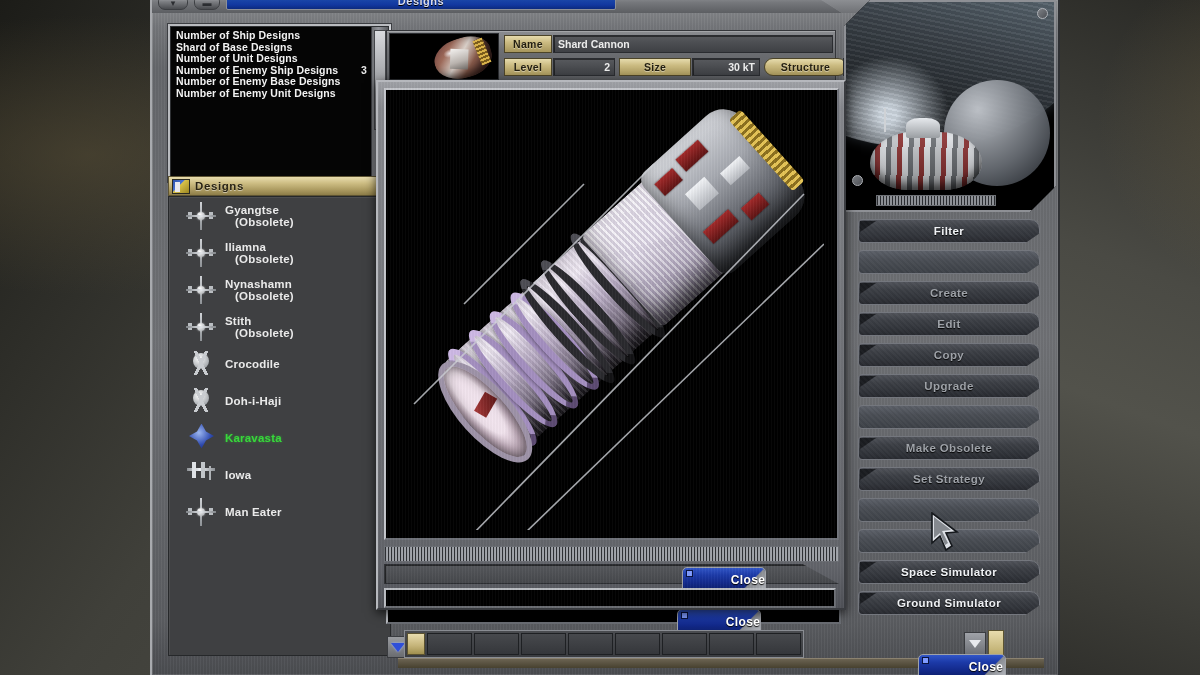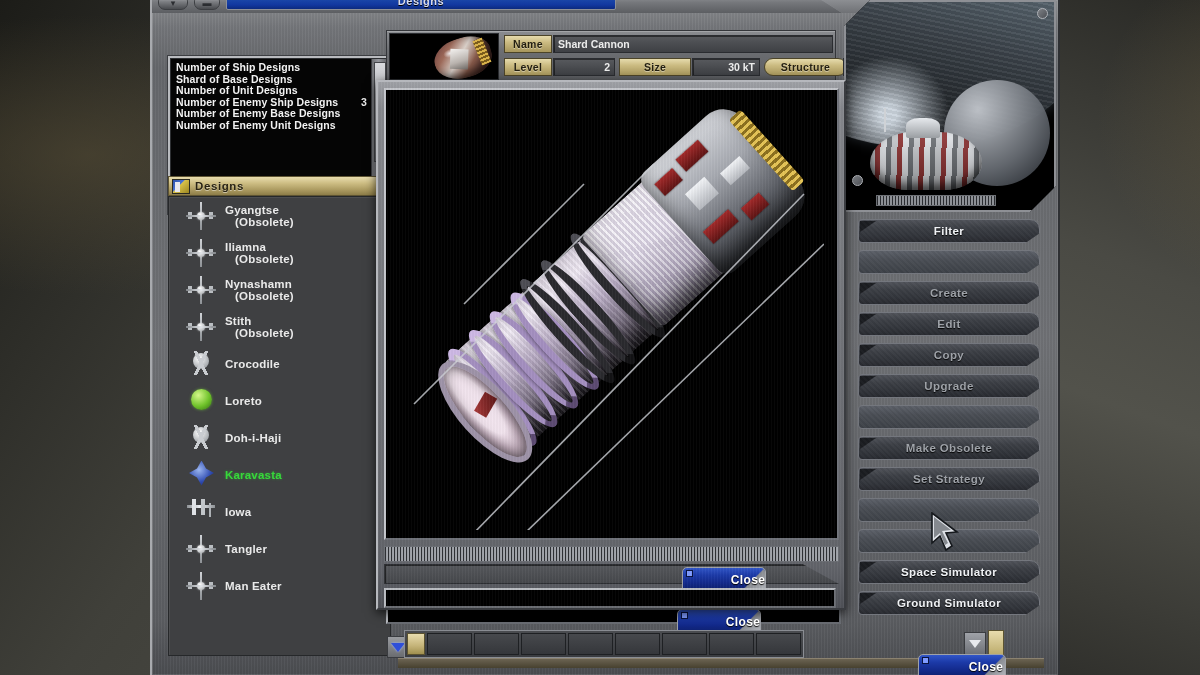--- a/index.html
+++ b/index.html
@@ -82,21 +82,20 @@
   
   #left-col { position:absolute; left: 10px; top: 10px; width: 223px; height: 638px; }
 
   
   #info-panel {
     position:absolute; left:0; top:0; width: 223px; height: 158px;
     background: #050505;
     border: 2px solid #b9bbbf;
     border-right-color:#d2d4d8;
     box-shadow: inset 0 0 0 1px #2e3033, 0 0 0 1px #3c3e42;
-    margin-top: 32px;
   }
   #info-list {
     position:absolute; left: 6px; top: 4px; right: 22px;
     color:#f2f2f2; font-size: 10.5px; font-weight: bold; line-height: 11.6px;
     letter-spacing: .1px; white-space: nowrap;
   }
   #info-list .row { display:flex; justify-content: space-between; }
   #info-list .row .val { color:#e8e8e8; }
   #info-scroll {
     position:absolute; right: 1px; top: 1px; width: 17px; bottom: 1px;
@@ -682,41 +681,30 @@
               <i></i>
               <u></u>
             </div>
             <div class="design-name">Stith<span class="sub">(Obsolete)</span></div>
           </div>
           <div class="design-row">
             <div class="design-icon ico-tri"><i></i><u></u></div>
             <div class="design-name">Crocodile</div>
           </div>
           <div class="design-row">
-            <div class="design-icon ico-sphere-green"><i></i><u></u></div>
-            <div class="design-name">Loreto</div>
-          </div>
-          <div class="design-row">
             <div class="design-icon ico-tri"><i></i><u></u></div>
             <div class="design-name">Doh-i-Haji</div>
           </div>
           <div class="design-row selected">
             <div class="design-icon ico-sphere-blue"><i></i><u></u></div>
             <div class="design-name">Karavasta</div>
           </div>
           <div class="design-row">
             <div class="design-icon ico-bar"><i></i><u></u></div>
             <div class="design-name">Iowa</div>
-          </div>
-          <div class="design-row">
-            <div class="design-icon ico-cross">
-              <i></i>
-              <u></u>
-            </div>
-            <div class="design-name">Tangler</div>
           </div>
           <div class="design-row">
             <div class="design-icon ico-cross">
               <i></i>
               <u></u>
             </div>
             <div class="design-name">Man Eater</div>
           </div>
         </div>
 

